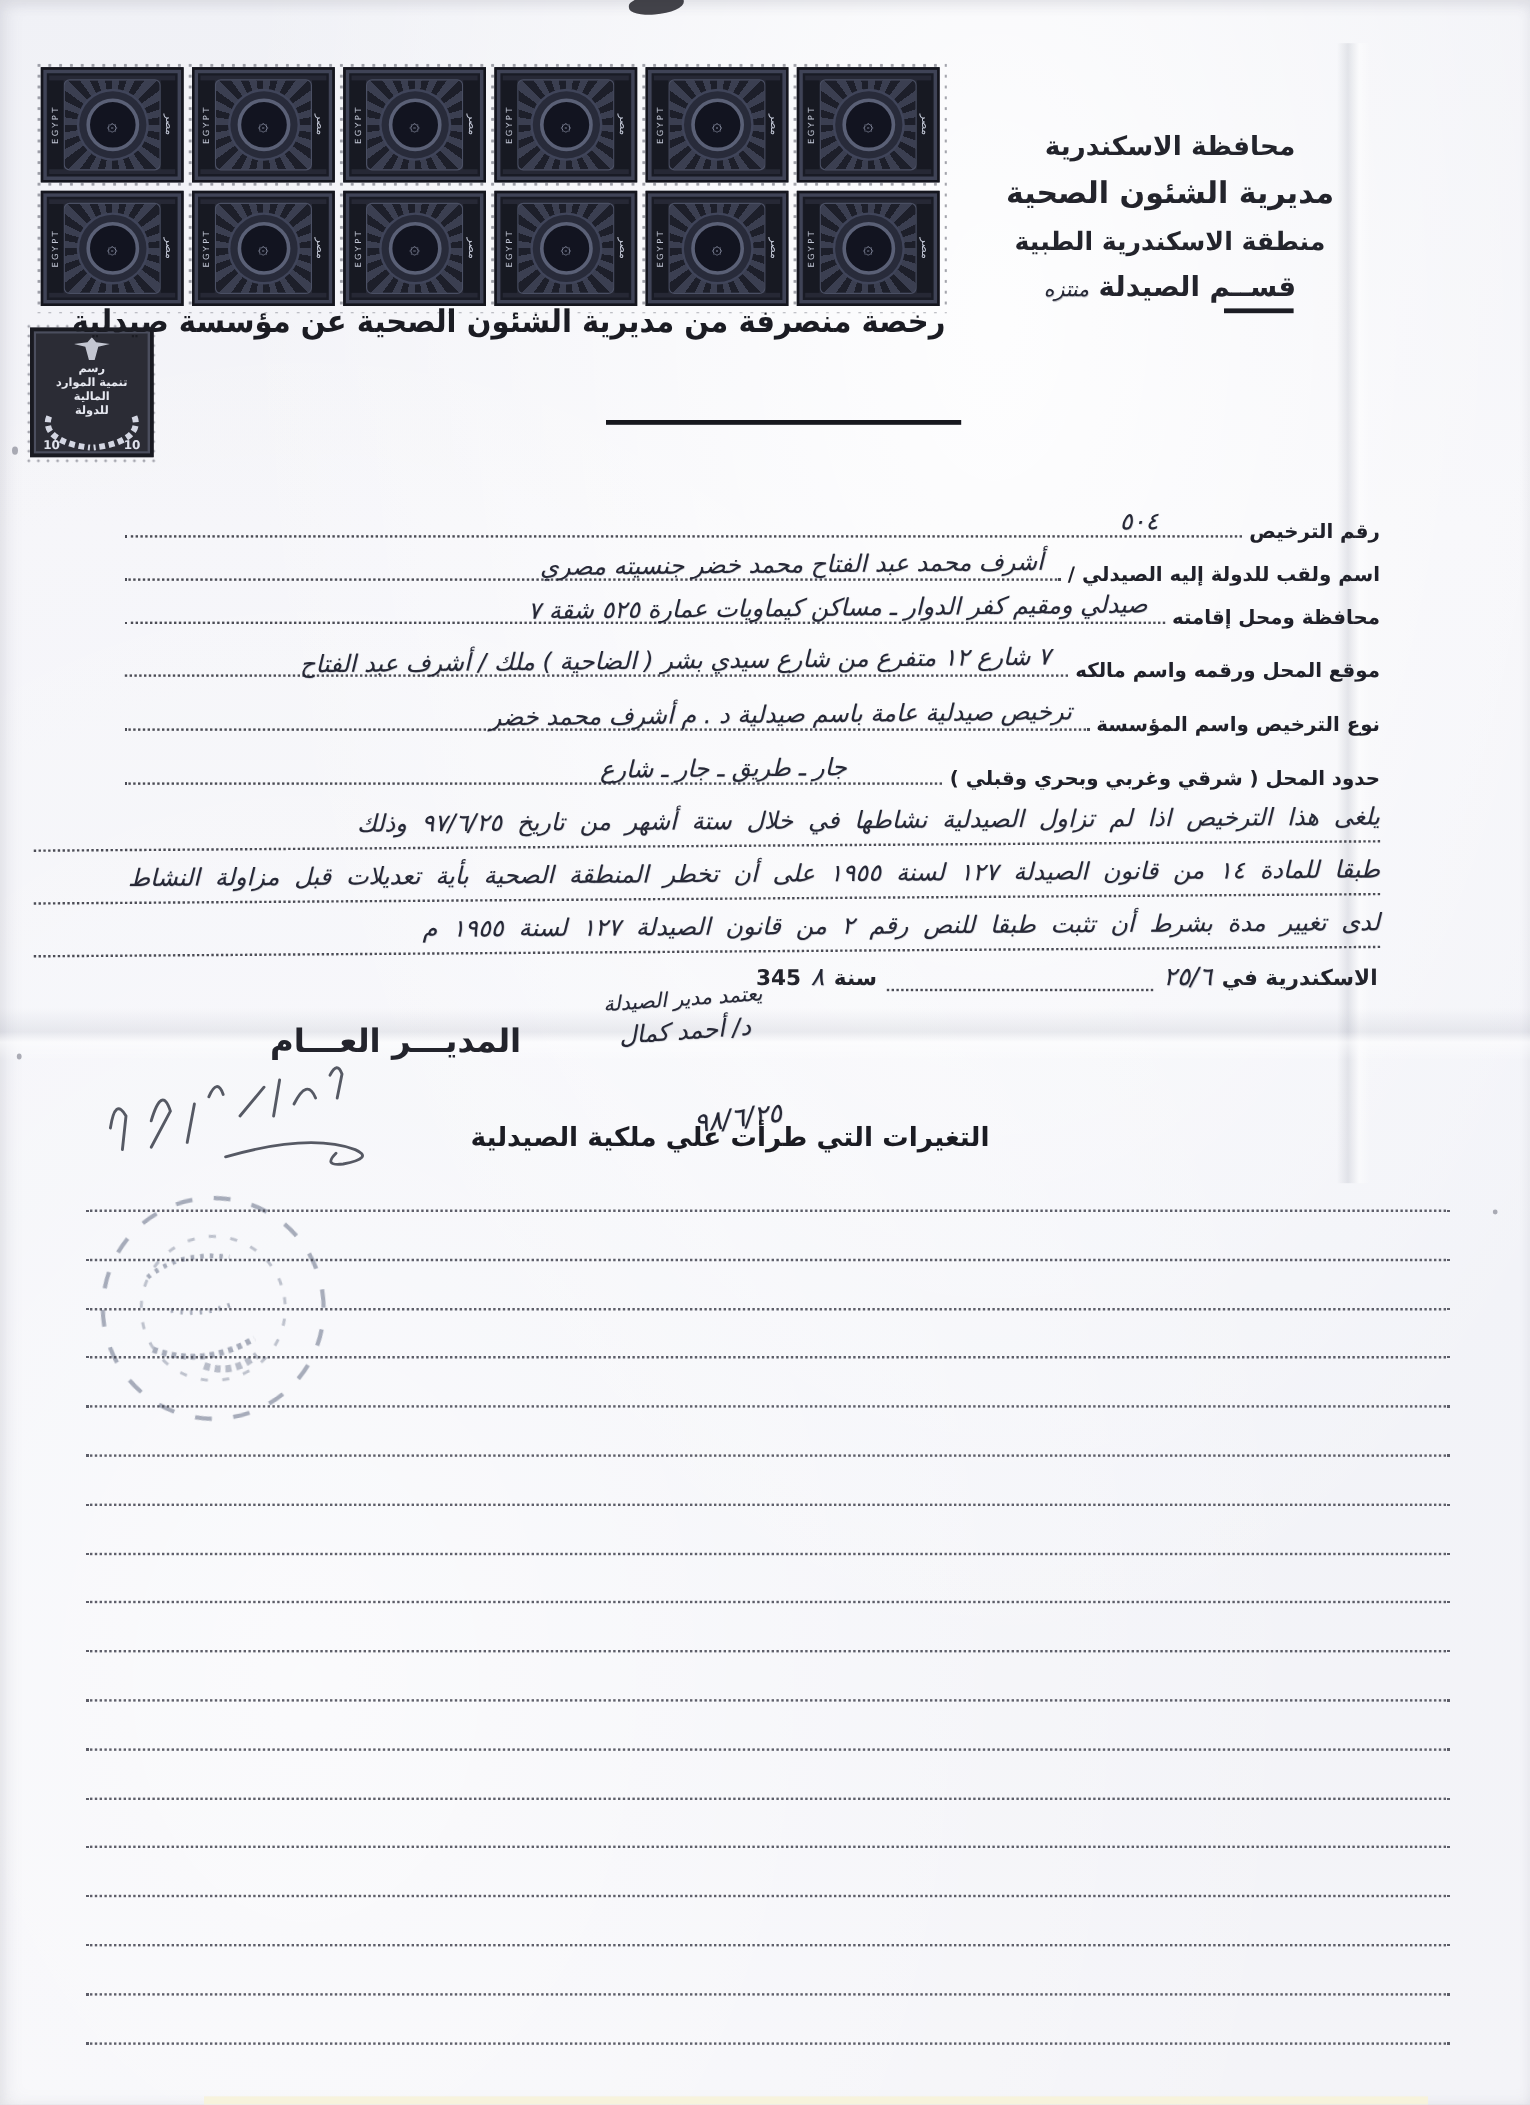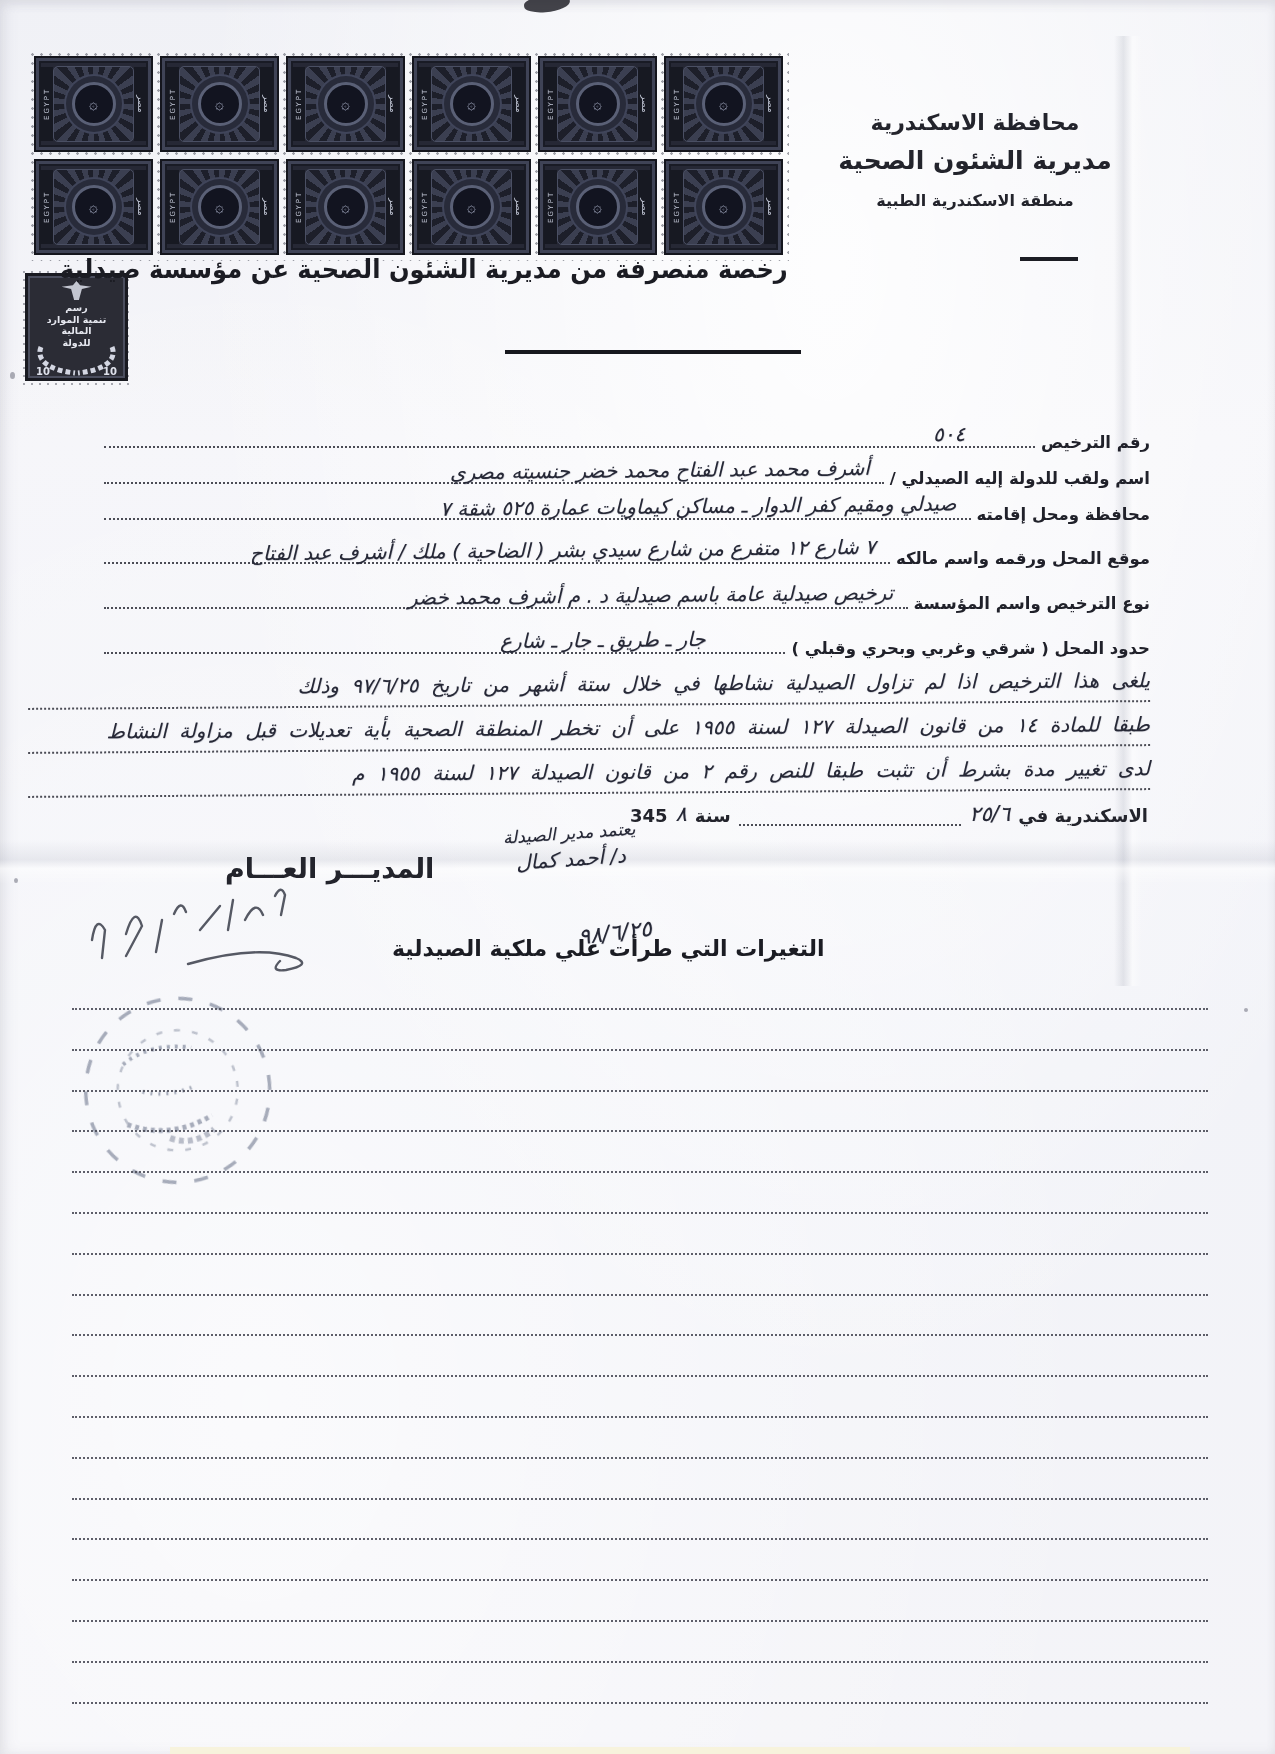--- a/index.html
+++ b/index.html
@@ -49,21 +49,21 @@
   .eagle{width:30px;height:19px;margin:5px auto 2px;background:#d4d7e2;opacity:.9;
     clip-path:polygon(50% 0,62% 22%,100% 30%,68% 42%,58% 100%,42% 100%,32% 42%,0 30%,38% 22%);}
   .fs-line{font-size:9.5px;font-weight:bold;line-height:11.5px;}
   .wreath{position:absolute;left:5px;bottom:2px;}
   .fs-value{position:absolute;bottom:1px;font-size:10px;font-weight:bold;color:#dfe2ec;}
   .fs-v-l{left:8px;} .fs-v-r{right:8px;}
   
   .letterhead{position:absolute;right:135px;top:70px;width:330px;text-align:center;direction:rtl;margin-top:36px;}
   .lh1{font-size:22px;font-weight:bold;line-height:34px;letter-spacing:.5px;}
   .lh2{font-size:25px;font-weight:bold;line-height:42px;letter-spacing:.5px;}
-  .lh3{font-size:16px;font-weight:bold;line-height:38px;}
+  .lh3{font-size:21px;font-weight:bold;line-height:38px;}
   .lh4{font-size:23px;font-weight:bold;line-height:40px;}
   .lh4 .hand{font-size:17px;font-weight:normal;}
   .h-rule{position:absolute;right:197px;top:257px;width:58px;height:4px;background:#1c1d24;}
   
   .doc-title{position:absolute;right:487px;top:254px;white-space:nowrap;direction:rtl;
     font-size:26px;font-weight:bold;letter-spacing:-.5px;transform:scaleX(.93);transform-origin:right top;color:#1b1c23;}
   .title-rule{position:absolute;left:505px;top:350px;width:296px;height:4px;background:#17181e;}
   
   .hand{font-style:italic;color:#262836;text-shadow:.4px .4px .7px rgba(40,42,66,.35);}
   
@@ -181,20 +181,24 @@
       </svg>
       <span class="fs-value fs-v-l">10</span>
       <span class="fs-value fs-v-r">10</span>
     </div>
   </div>
 
   <div class="letterhead">
     <div class="lh1">محافظة الاسكندرية</div>
     <div class="lh2">مديرية الشئون الصحية</div>
     <div class="lh3">منطقة الاسكندرية الطبية</div>
+    <div class="lh4">
+      <span>قســم الصيدلة</span>
+      <span class="hand">منتزه</span>
+    </div>
   </div>
   <div class="h-rule"></div>
 
   <div class="doc-title">رخصة منصرفة من مديرية الشئون الصحية عن مؤسسة صيدلية</div>
   <div class="title-rule"></div>
 
   <div class="fields" id="fields">
     <div class="field-row" style="top: 420px;">
       <span class="f-label">رقم الترخيص</span>
       <span class="f-leader">

